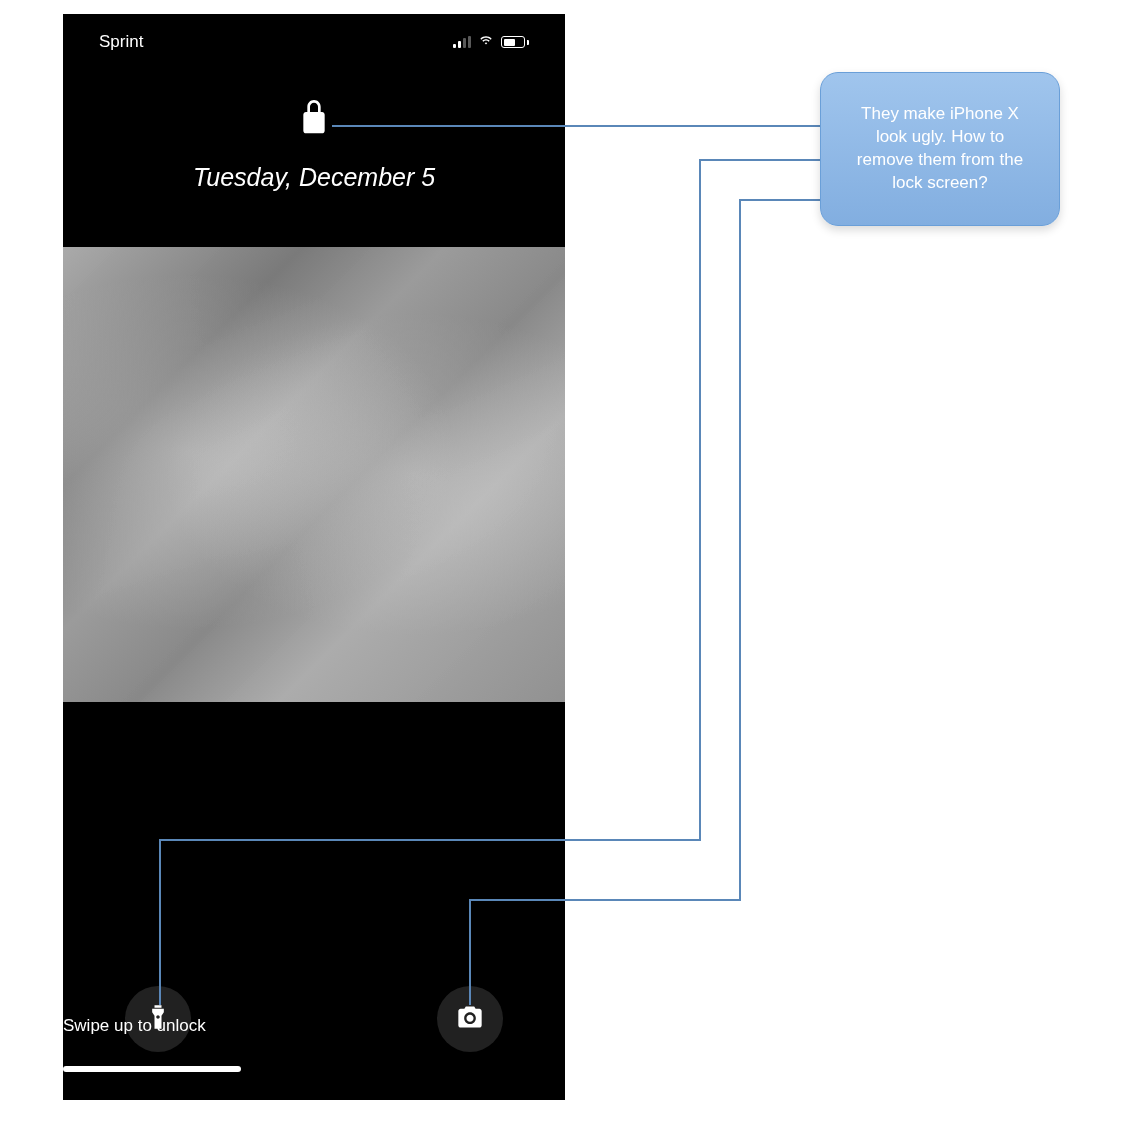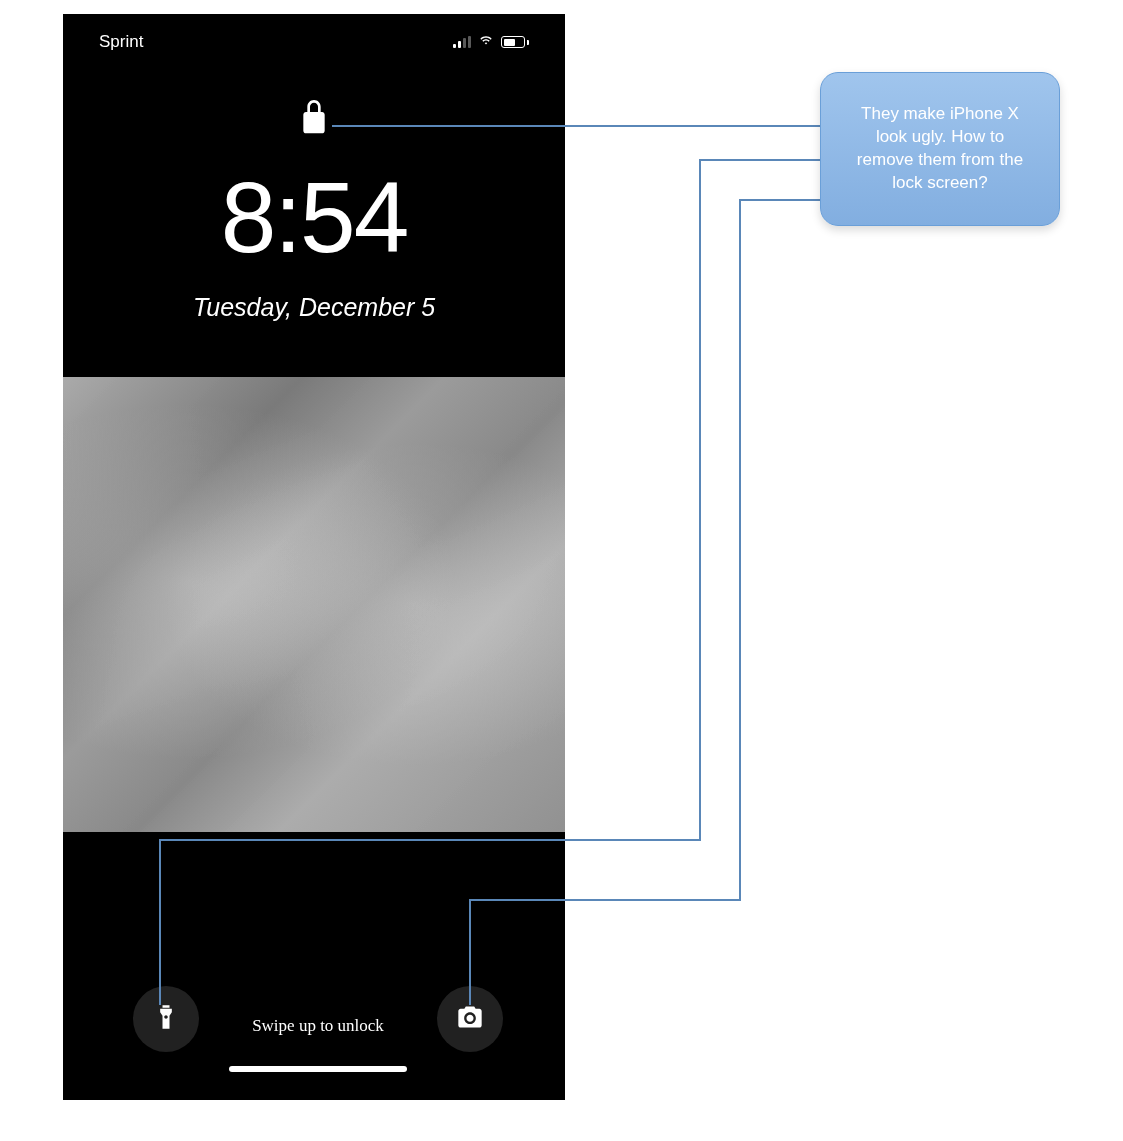--- a/index.html
+++ b/index.html
@@ -131,26 +131,25 @@
       background: linear-gradient(135deg, #a8a8a8 0%, #7a7a7a 25%, #9a9a9a 40%, #888888 55%, #aaaaaa 70%, #909090 100%),
                   radial-gradient(ellipse at 25% 45%, rgba(200,200,200,0.5), transparent 50%),
                   radial-gradient(ellipse at 70% 50%, rgba(190,190,190,0.5), transparent 50%);
       background-blend-mode: overlay;
       filter: grayscale(100%) contrast(1.05);
     }
     
     .bottom-controls {
       position: absolute;
       bottom: 28px;
-      left: 8px;
+      left: 0;
       right: 0;
       display: flex;
       flex-direction: column;
-      align-items: center;
-      font-family: Liberation Serif, serif;
+      align-items: flex-start;
     }
     
     .buttons-row {
       width: 100%;
       display: flex;
       justify-content: space-between;
       align-items: center;
       padding: 0 62px;
     }
     
@@ -235,21 +234,20 @@
       </div>
     </div>
   </div>
 
   <div class="lock-icon">
     <svg viewBox="0 0 24 30">
       <path d="M18 12h-1V8c0-2.8-2.2-5-5-5S7 5.2 7 8v4H6c-1.1 0-2 .9-2 2v12c0 1.1.9 2 2 2h12c1.1 0 2-.9 2-2V14c0-1.1-.9-2-2-2zm-9-4c0-1.7 1.3-3 3-3s3 1.3 3 3v4H9V8z"></path>
     </svg>
   </div>
 
-  <div class="time">8:54</div>
   <div class="date">Tuesday, December 5</div>
 
   <div class="wallpaper"></div>
 
   <div class="bottom-controls">
     <div class="buttons-row">
       <div class="circle-button">
         <span>
           <svg viewBox="0 0 24 24">
               <path d="M9 2h6v2H9V2zm8 3H7v3l2 3v11h6V11l2-3V5zm-5 8.5c-.8 0-1.5-.7-1.5-1.5s.7-1.5 1.5-1.5 1.5.7 1.5 1.5-.7 1.5-1.5 1.5z"></path>

